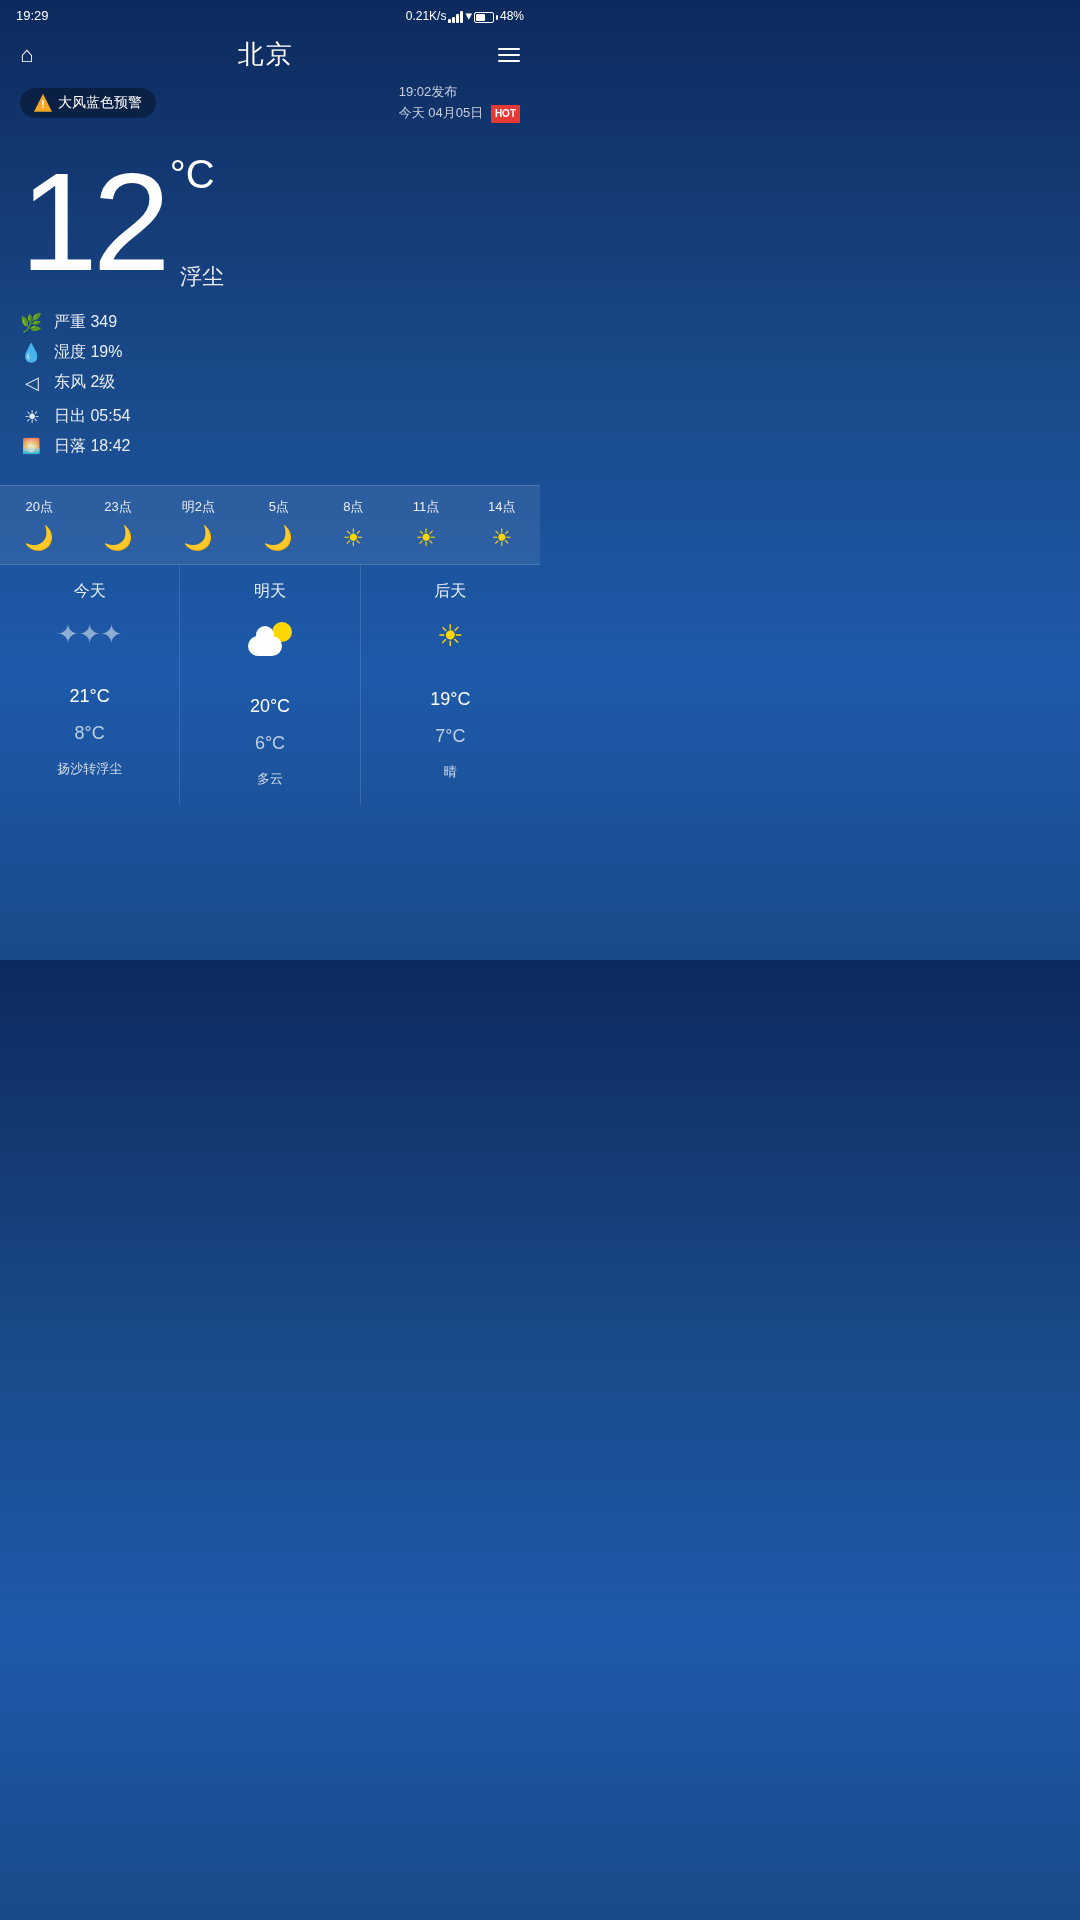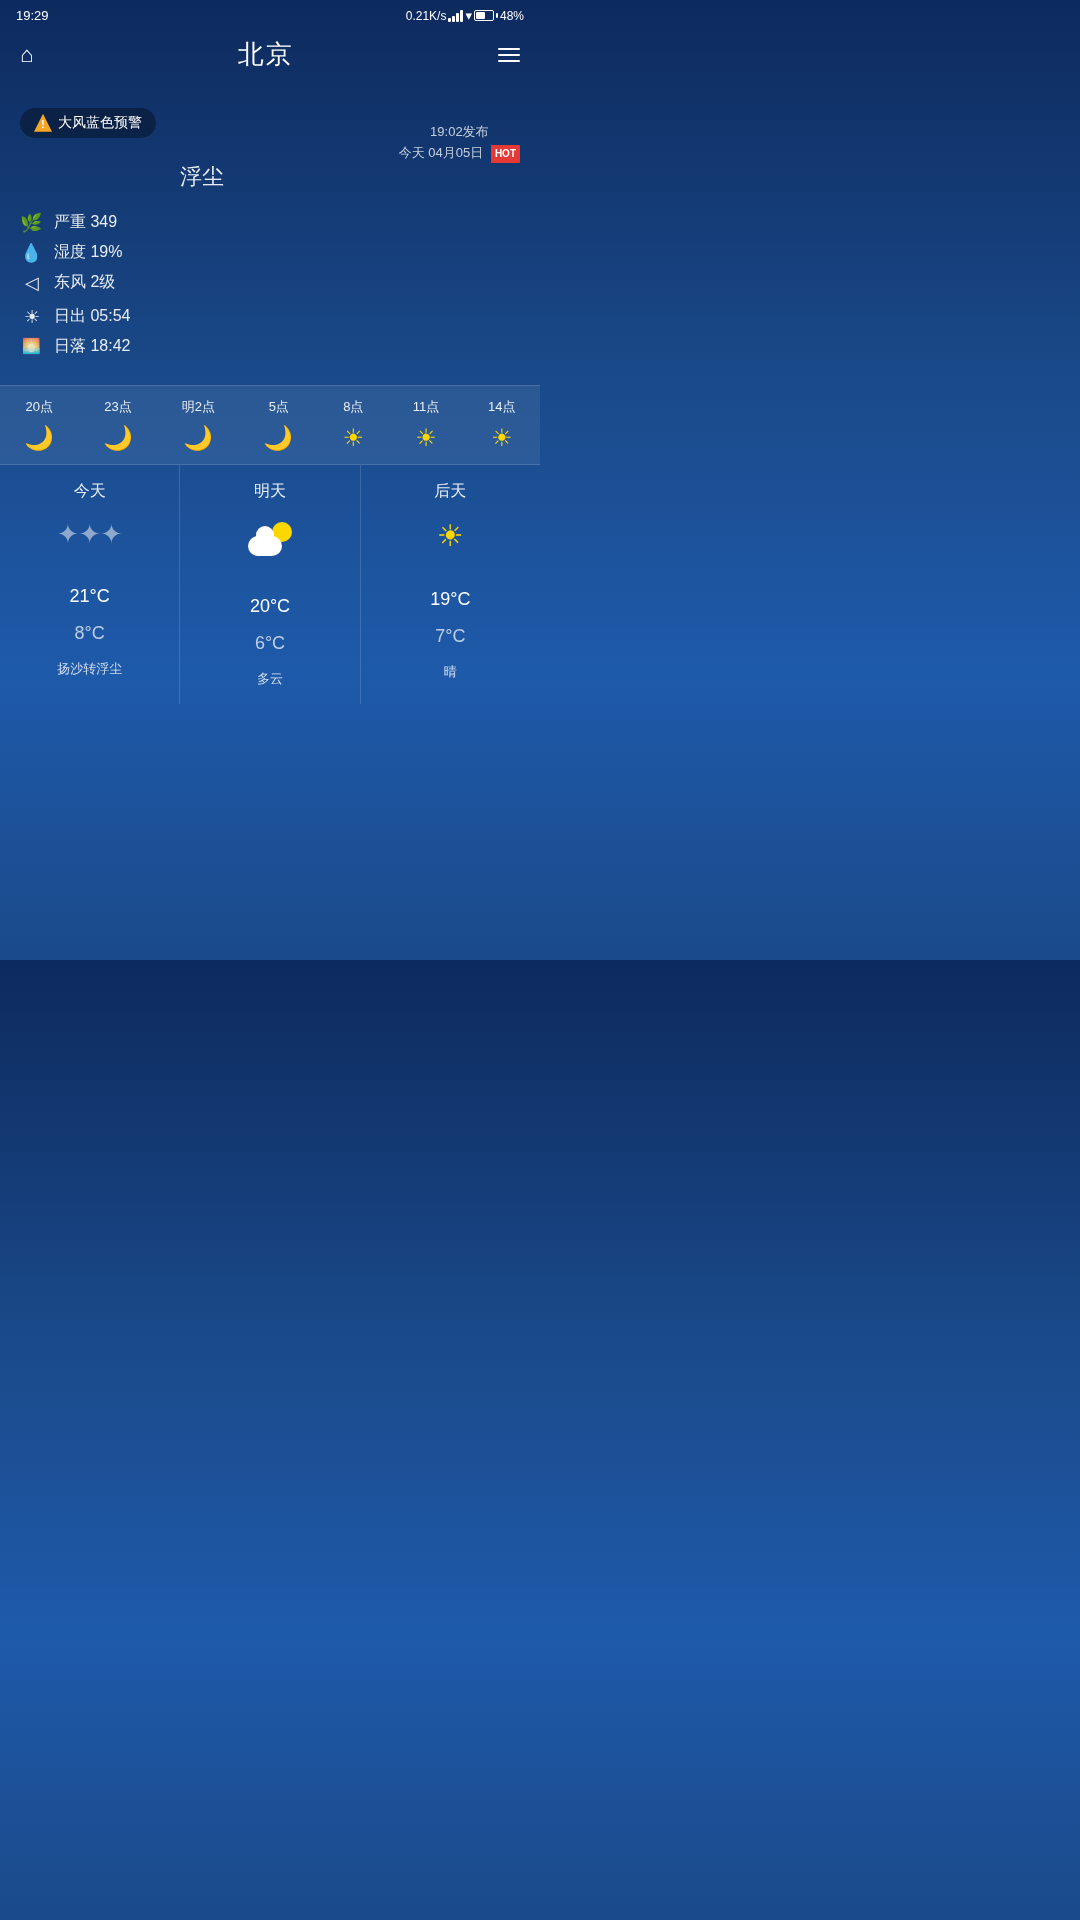--- a/index.html
+++ b/index.html
@@ -17,21 +17,21 @@
     .status-bar {
       display: flex;
       justify-content: space-between;
       align-items: center;
       padding: 8px 16px 4px;
       font-size: 13px;
       font-weight: 500;
     }
     .status-right {
       display: flex;
-      align-items: center;
+      align-items: flex-end;
       gap: 2px;
       font-size: 12px;
     }
     .signal-bars {
       display: flex; align-items: flex-end; gap: 1px;
     }
     .signal-bars span {
       background: white; width: 3px; border-radius: 1px;
     }
     .wifi-icon { font-size: 13px; }
@@ -82,25 +82,24 @@
     .alert-badge {
       display: flex;
       align-items: center;
       gap: 6px;
       background: rgba(0,0,0,0.35);
       border-radius: 20px;
       padding: 6px 14px;
       font-size: 14px;
     }
     .alert-info {
-      text-align: center;
+      text-align: left;
       font-size: 13px;
       color: rgba(255,255,255,0.75);
       line-height: 1.6;
-      margin-top: 40px;
     }
     .hot-badge {
       display: inline-block;
       background: #e53935;
       color: white;
       font-size: 10px;
       font-weight: bold;
       padding: 1px 4px;
       border-radius: 1px;
       margin-left: 4px;
@@ -253,20 +252,24 @@
   <div class="alert-info">
     <div>19:02发布</div>
     <div>
       <span>今天 04月05日</span>
       <span class="hot-badge">HOT</span>
     </div>
   </div>
 </div>
 
 <div class="temp-display">
+  <div style="display:flex;align-items:flex-start;">
+    <span class="temp-big">12</span>
+    <span class="temp-unit">°C</span>
+  </div>
   <div class="weather-desc">浮尘</div>
 </div>
 
 <div class="info-section">
   <div class="info-row">
     <span class="info-icon" style="color:#4caf50;">🌿</span>
     <span>严重 349</span>
   </div>
   <div class="info-row">
     <span class="info-icon">💧</span>

